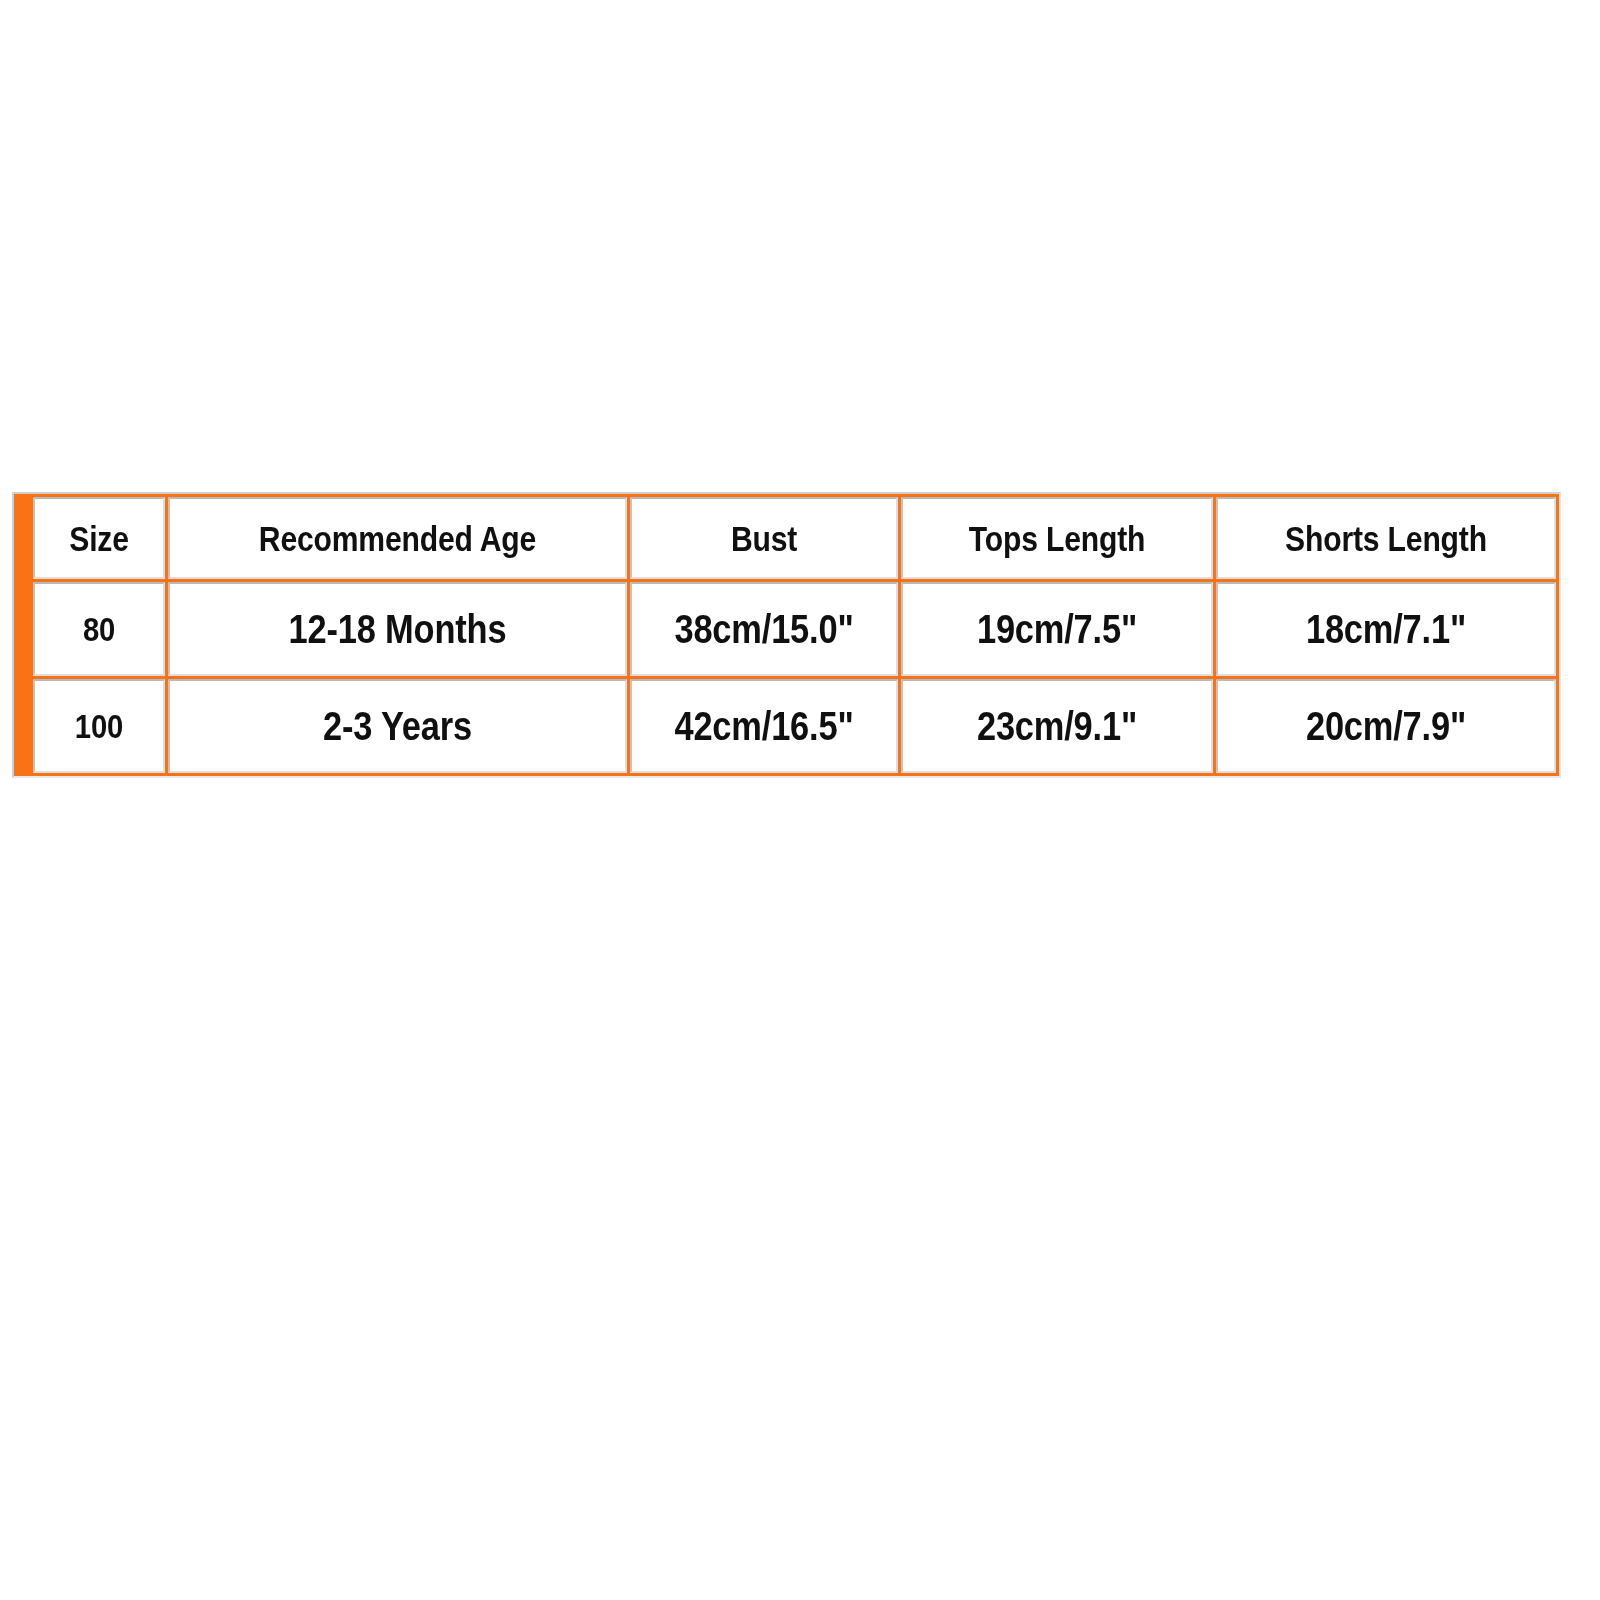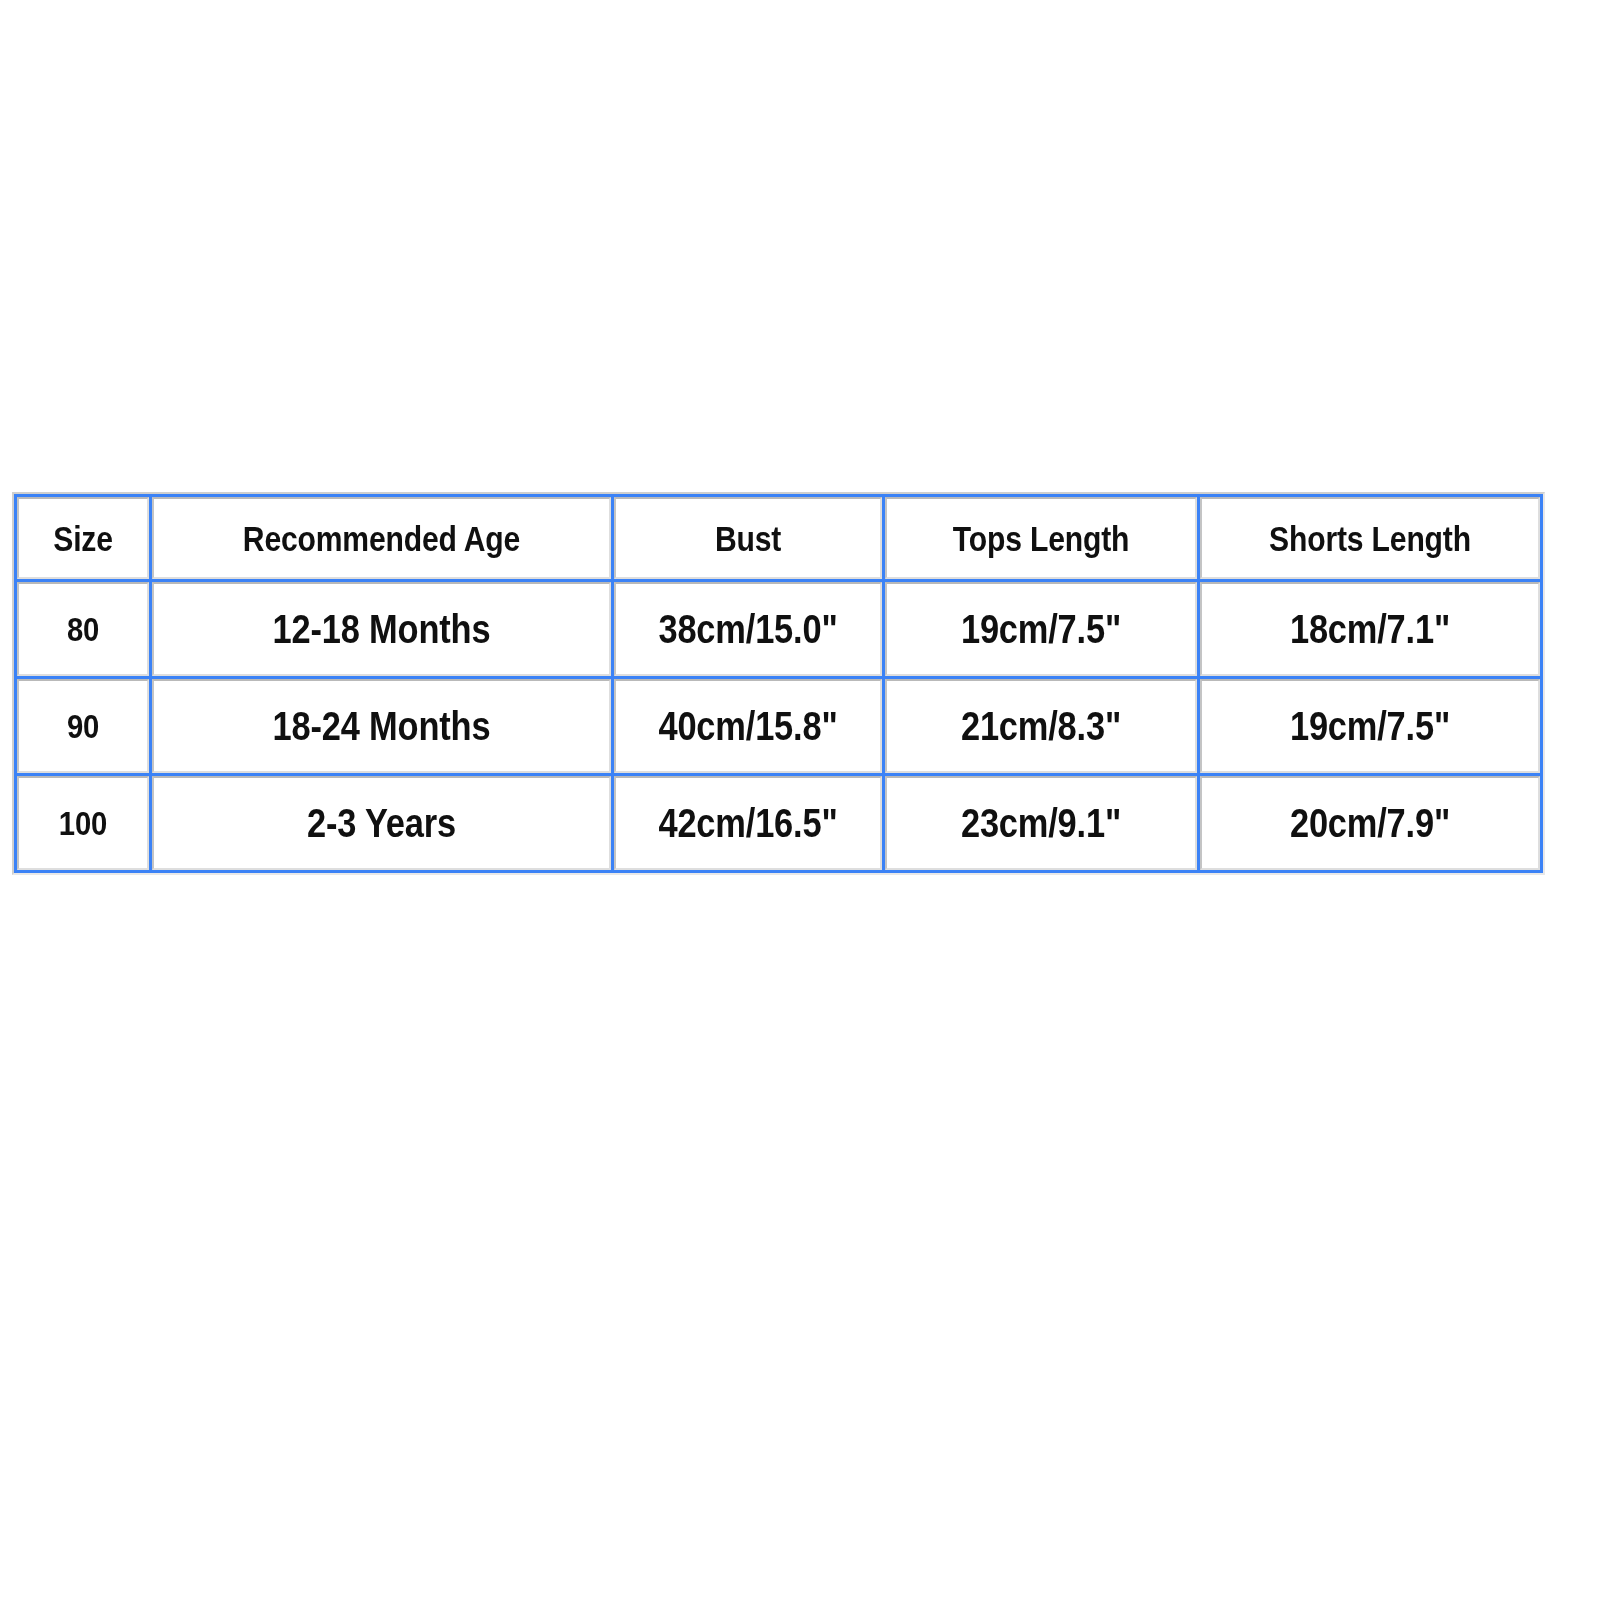--- a/index.html
+++ b/index.html
@@ -19,27 +19,28 @@
     position: absolute;
     left: 12px;
     top: 492px;
     width: 1533px;
   }
 
   table.size-chart {
     width: 100%;
     border-collapse: separate;
     border-spacing: 3px;
-    background: #3b82f6;
+    background: #f97316;
     border: 2px solid #d9d9d9;
     border-top-color: #cfcfcf;
     border-left-color: #cfcfcf;
     border-right-color: #e8e8e8;
     border-bottom-color: #e8e8e8;
     table-layout: fixed;
+    padding-left: 16px;
   }
 
   table.size-chart col.c-size        { width: 132px; }
   table.size-chart col.c-age         { width: 459px; }
   table.size-chart col.c-bust        { width: 268px; }
   table.size-chart col.c-tops        { width: 312px; }
   table.size-chart col.c-shorts      { width: 340px; }
 
   table.size-chart th,
   table.size-chart td {
@@ -126,37 +127,20 @@
           <span class="cell-text">38cm/15.0"</span>
         </td>
         <td>
           <span class="cell-text">19cm/7.5"</span>
         </td>
         <td>
           <span class="cell-text">18cm/7.1"</span>
         </td>
       </tr>
 
-      <tr>
-        <td class="col-size">
-          <span class="cell-text">90</span>
-        </td>
-        <td>
-          <span class="cell-text">18-24 Months</span>
-        </td>
-        <td>
-          <span class="cell-text">40cm/15.8"</span>
-        </td>
-        <td>
-          <span class="cell-text">21cm/8.3"</span>
-        </td>
-        <td>
-          <span class="cell-text">19cm/7.5"</span>
-        </td>
-      </tr>
 
       <tr>
         <td class="col-size">
           <span class="cell-text">100</span>
         </td>
         <td>
           <span class="cell-text">2-3 Years</span>
         </td>
         <td>
           <span class="cell-text">42cm/16.5"</span>

